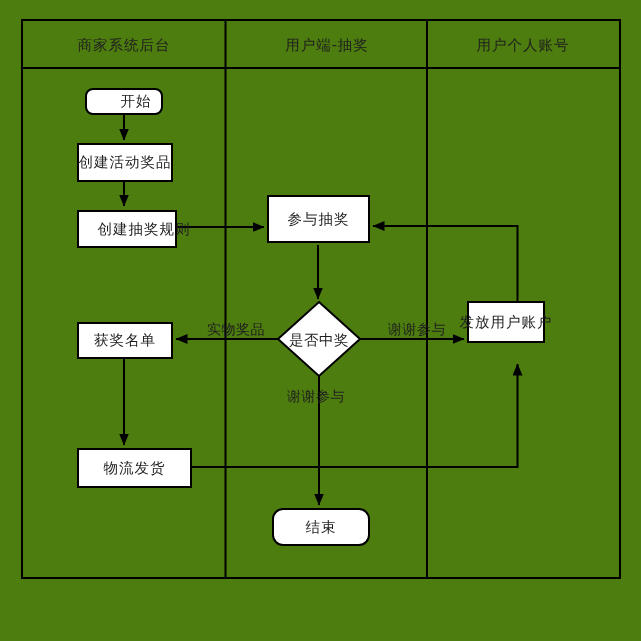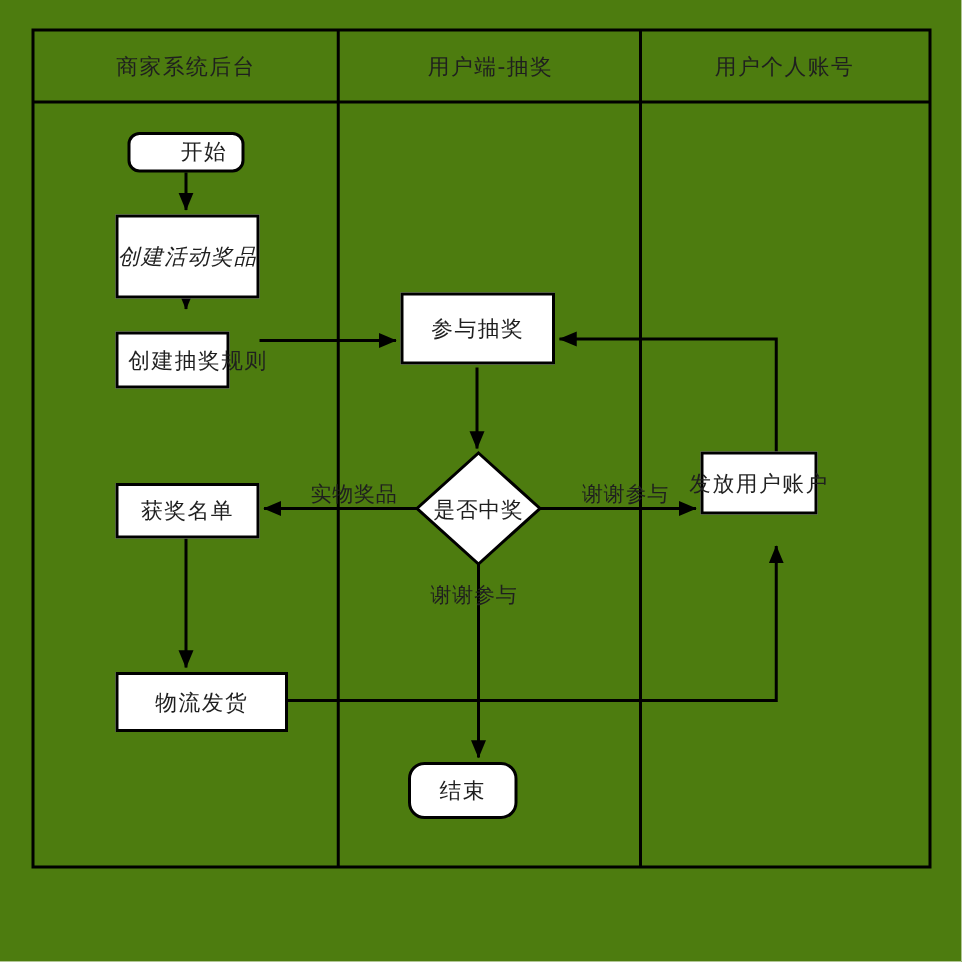--- a/index.html
+++ b/index.html
@@ -87,33 +87,33 @@
 
     <polygon points="319,302 360,339 319,376 278,339" fill="#ffffff" stroke="#000000" stroke-width="2"></polygon>
   </svg>
 
   <div class="lane-header" style="left:124px; top:45px;">商家系统后台</div>
   <div class="lane-header" style="left:327px; top:45px;">用户端-抽奖</div>
   <div class="lane-header" style="left:523px; top:45px;">用户个人账号</div>
 
   <div class="node terminator" style="left:85px; top:88px; width:78px; height:27px;">开始</div>
 
-  <div class="node" style="left:77px; top:143px; width:96px; height:56px;font-style:italic;">创建活动奖品</div>
+  <div class="node" style="left:77px; top:143px; width:96px; height:39px;">创建活动奖品</div>
 
-  <div class="node" style="left:77px; top:221px; width:76px; height:38px;padding-left:34px;">创建抽奖规则</div>
+  <div class="node" style="left:77px; top:210px; width:100px; height:38px;padding-left:34px;">创建抽奖规则</div>
 
   <div class="node" style="left:267px; top:195px; width:103px; height:48px;">参与抽奖</div>
 
   <div class="diamond-label" style="left:319px; top:340px;">是否中奖</div>
 
   <div class="node" style="left:77px; top:322px; width:96px; height:37px;">获奖名单</div>
 
   <div class="node" style="left:467px; top:301px; width:78px; height:42px;">发放用户账户</div>
 
   <div class="node" style="left:77px; top:448px; width:115px; height:40px;">物流发货</div>
 
-  <div class="node end-node" style="left:272px; top:508px; width:73px; height:38px;">结束</div>
+  <div class="node end-node" style="left:272px; top:508px; width:98px; height:38px;">结束</div>
 
   <div class="edge-label" style="left:236px; top:330px;">实物奖品</div>
   <div class="edge-label" style="left:417px; top:330px;">谢谢参与</div>
   <div class="edge-label" style="left:316px; top:397px;">谢谢参与</div>
 
 </div>
 
 </body></html>

